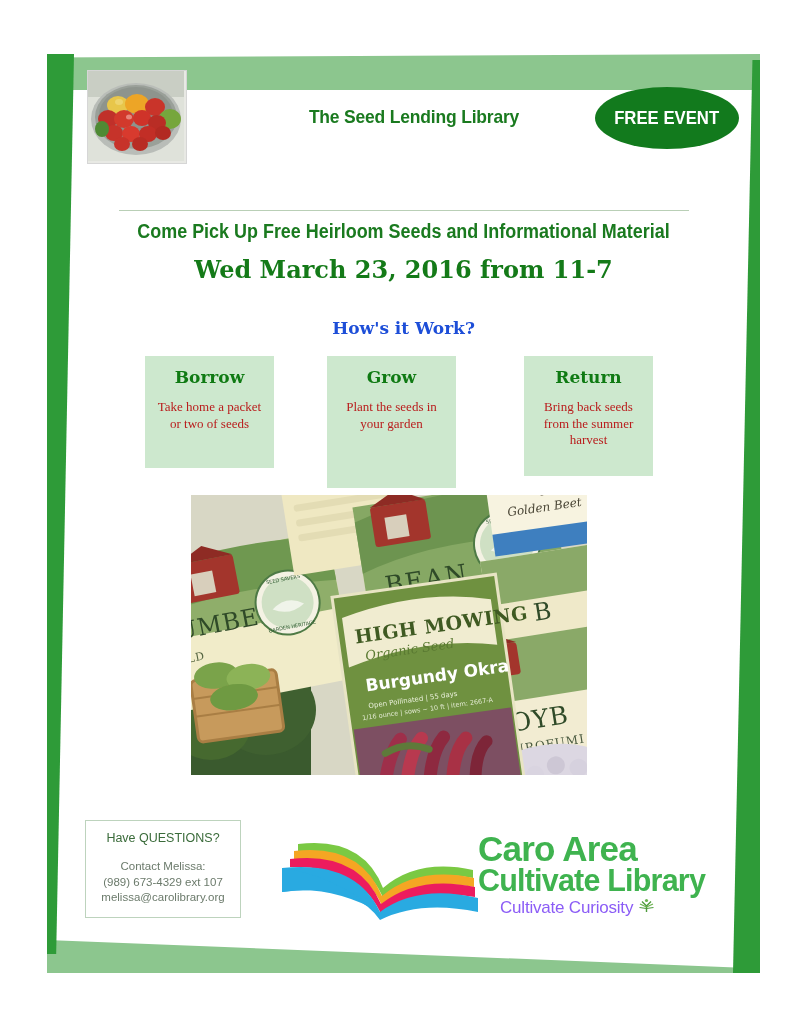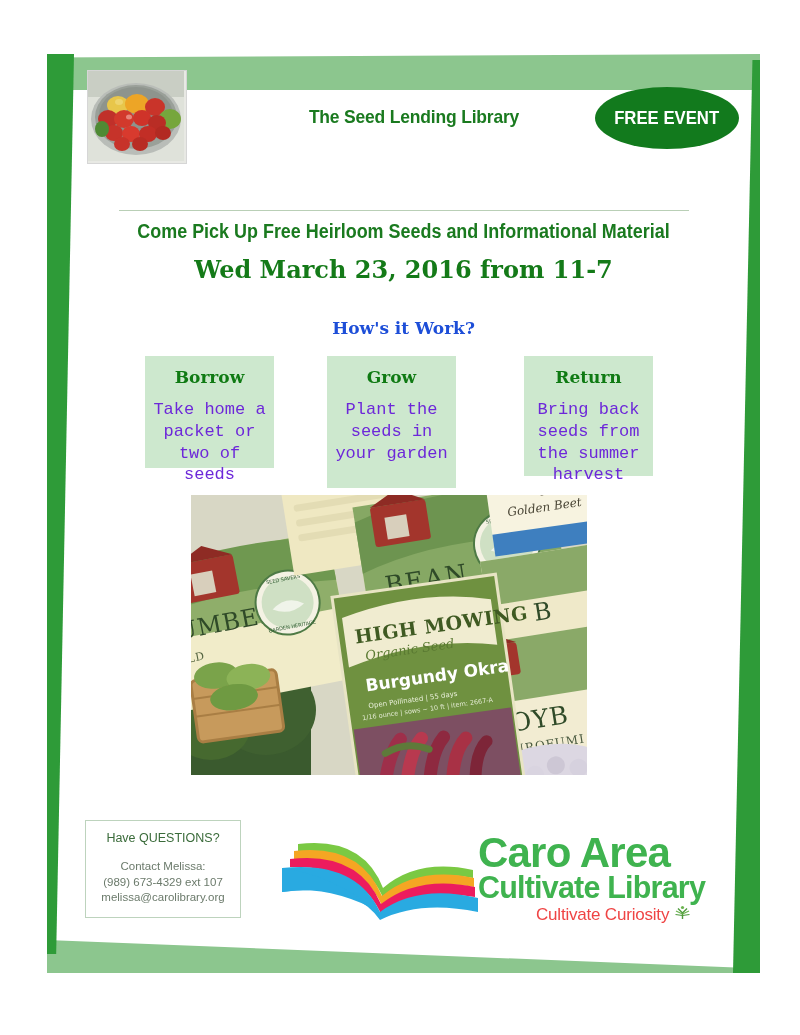--- a/index.html
+++ b/index.html
@@ -198,24 +198,24 @@
   .step-box.b3 { left: 402px; height: 120px; }
 
   .step-title {
     font-family: "DejaVu Serif", serif;
     font-weight: bold;
     font-size: 17px;
     color: #0f7a13;
     margin-bottom: 12px;
   }
   .step-desc {
-    font-family: Liberation Mono, monospace;
-    font-size: 17px;
+    font-family: Liberation Serif, serif;
+    font-size: 13px;
     line-height: 1.28;
-    color: #6d28d9;
+    color: #b91c1c;
     padding: 0 6px;
   }
 
   
   .packets-photo {
     position: absolute;
     left: 117px;
     top: 435px;
     width: 396px;
     height: 280px;
@@ -260,37 +260,36 @@
 
   .library-name {
     position: absolute;
     left: 404px;
     top: 772px;
     width: 260px;
   }
   .lib-line1, .lib-line2 {
     font-family: "Liberation Sans", sans-serif;
     font-weight: bold;
-    font-size: 42px;
+    font-size: 35px;
     color: #3fb34f;
     line-height: 0.98;
     letter-spacing: -0.8px;
   }
   .lib-line2 { font-size: 30.5px; }
   .lib-tagline {
     font-family: "Liberation Sans", sans-serif;
     font-size: 17px;
-    color: #ef4444;
+    color: #8b5cf6;
     letter-spacing: -0.2px;
     margin-top: 2px;
     display: flex;
     align-items: center;
     gap: 5px;
     padding-left: 22px;
-    margin-left: 36px;
   }
 </style>
 </head>
 <body>
 
 <div id="poster">
 
   <div class="frame-top"></div>
   <div class="frame-bottom"></div>
   <div class="frame-left"></div>

